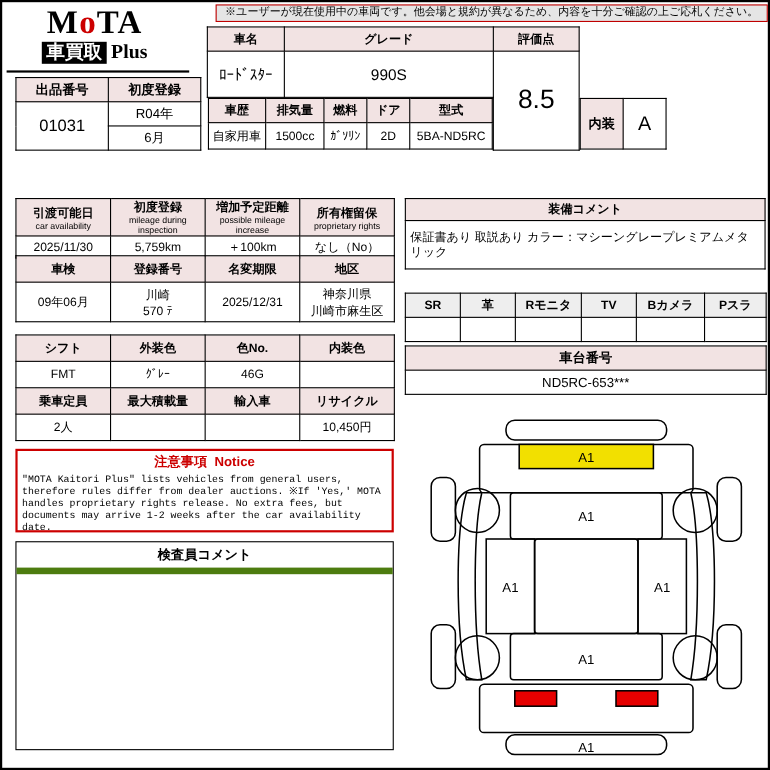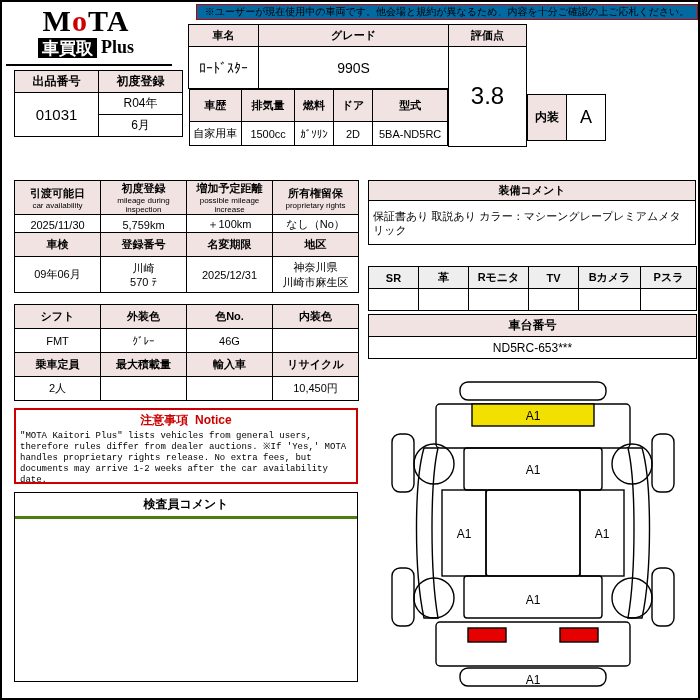--- a/index.html
+++ b/index.html
@@ -16,21 +16,21 @@
 
   
   table { border-collapse:collapse; }
   td, th { border:1px solid #000; text-align:center; vertical-align:middle; padding:0; }
   .hdr { background:#f2e3e3; font-weight:bold; }
   .hdr-plain { background:#eeeeee; font-weight:bold; }
 
   
   .banner {
     position:absolute; left:194px; top:2px; width:502px; height:16px;
-    background:#0369a1; border:1px solid #c00000; color:#000;
+    background:#e5e5e5; border:1px solid #c00000; color:#000;
     font-size:10px; line-height:14px; text-align:center;
   }
 
   
   .logo { position:absolute; left:4px; top:4px; width:170px; height:56px; }
   .logo-box { width:160px; height:54px; border:none; }
   .logo-mota {
     font-family:"Liberation Serif", serif;
     font-weight:bold; font-size:30px; letter-spacing:1px; line-height:30px;
     text-align:center;
@@ -59,21 +59,21 @@
 
   .t-shift { position:absolute; left:12px; top:302px; }
   .t-shift td { font-size:11px; }
 
   .notice { position:absolute; left:12px; top:406px; width:344px; height:76px; border:2px solid #cc0000; }
   .notice-title { text-align:center; font-weight:bold; color:#cc0000; font-size:12px; padding:2px 0 1px; }
   .notice-title .en { color:#cc0000; }
   .notice-body { font-size:9px; line-height:11px; padding:1px 4px; font-family:"Liberation Mono", monospace; }
 
   .inspect { position:absolute; left:12px; top:490px; width:344px; height:190px; border:1px solid #000; }
-  .inspect-title { text-align:center; font-weight:bold; font-size:12px; padding:3px 0; border-bottom:3px solid #4d7c0f; }
+  .inspect-title { text-align:center; font-weight:bold; font-size:12px; padding:3px 0; border-bottom:6px solid #4d7c0f; }
 
   
   .t-car { position:absolute; left:186px; top:22px; }
   .t-car td { font-size:11px; }
 
   .t-equip { position:absolute; left:366px; top:178px; width:328px; }
   .t-equip td { font-size:11px; }
   .equip-body { font-size:11px; text-align:left; padding:2px 4px; line-height:14px; }
 
   .t-opt { position:absolute; left:366px; top:264px; }
@@ -216,28 +216,28 @@
   <table class="t-car">
     <tbody>
         <tr>
       <td class="hdr" style="width:70px;height:22px;">車名</td>
       <td class="hdr" style="width:190px;">グレード</td>
       <td class="hdr" style="width:78px;">評価点</td>
     </tr>
     <tr>
       <td style="height:42px;font-size:14px;">ﾛｰﾄﾞｽﾀｰ</td>
       <td style="font-size:14px;">990S</td>
-      <td rowspan="2" style="font-size:24px;height:42px;">3.8</td>
+      <td rowspan="2" style="font-size:24px;height:42px;">8.5</td>
     </tr>
     <tr>
       <td colspan="2" style="padding:0;border:none;">
         <table style="width:100%;">
           <tbody>
                 <tr>
-            <td class="hdr" style="width:70px;height:32px;">車歴</td>
+            <td class="hdr" style="width:70px;height:22px;">車歴</td>
             <td class="hdr" style="width:60px;">排気量</td>
             <td class="hdr" style="width:50px;">燃料</td>
             <td class="hdr" style="width:50px;">ドア</td>
             <td class="hdr" style="width:90px;">型式</td>
           </tr>
           <tr>
             <td style="height:24px;">自家用車</td>
             <td>1500cc</td>
             <td>ｶﾞｿﾘﾝ</td>
             <td>2D</td>

